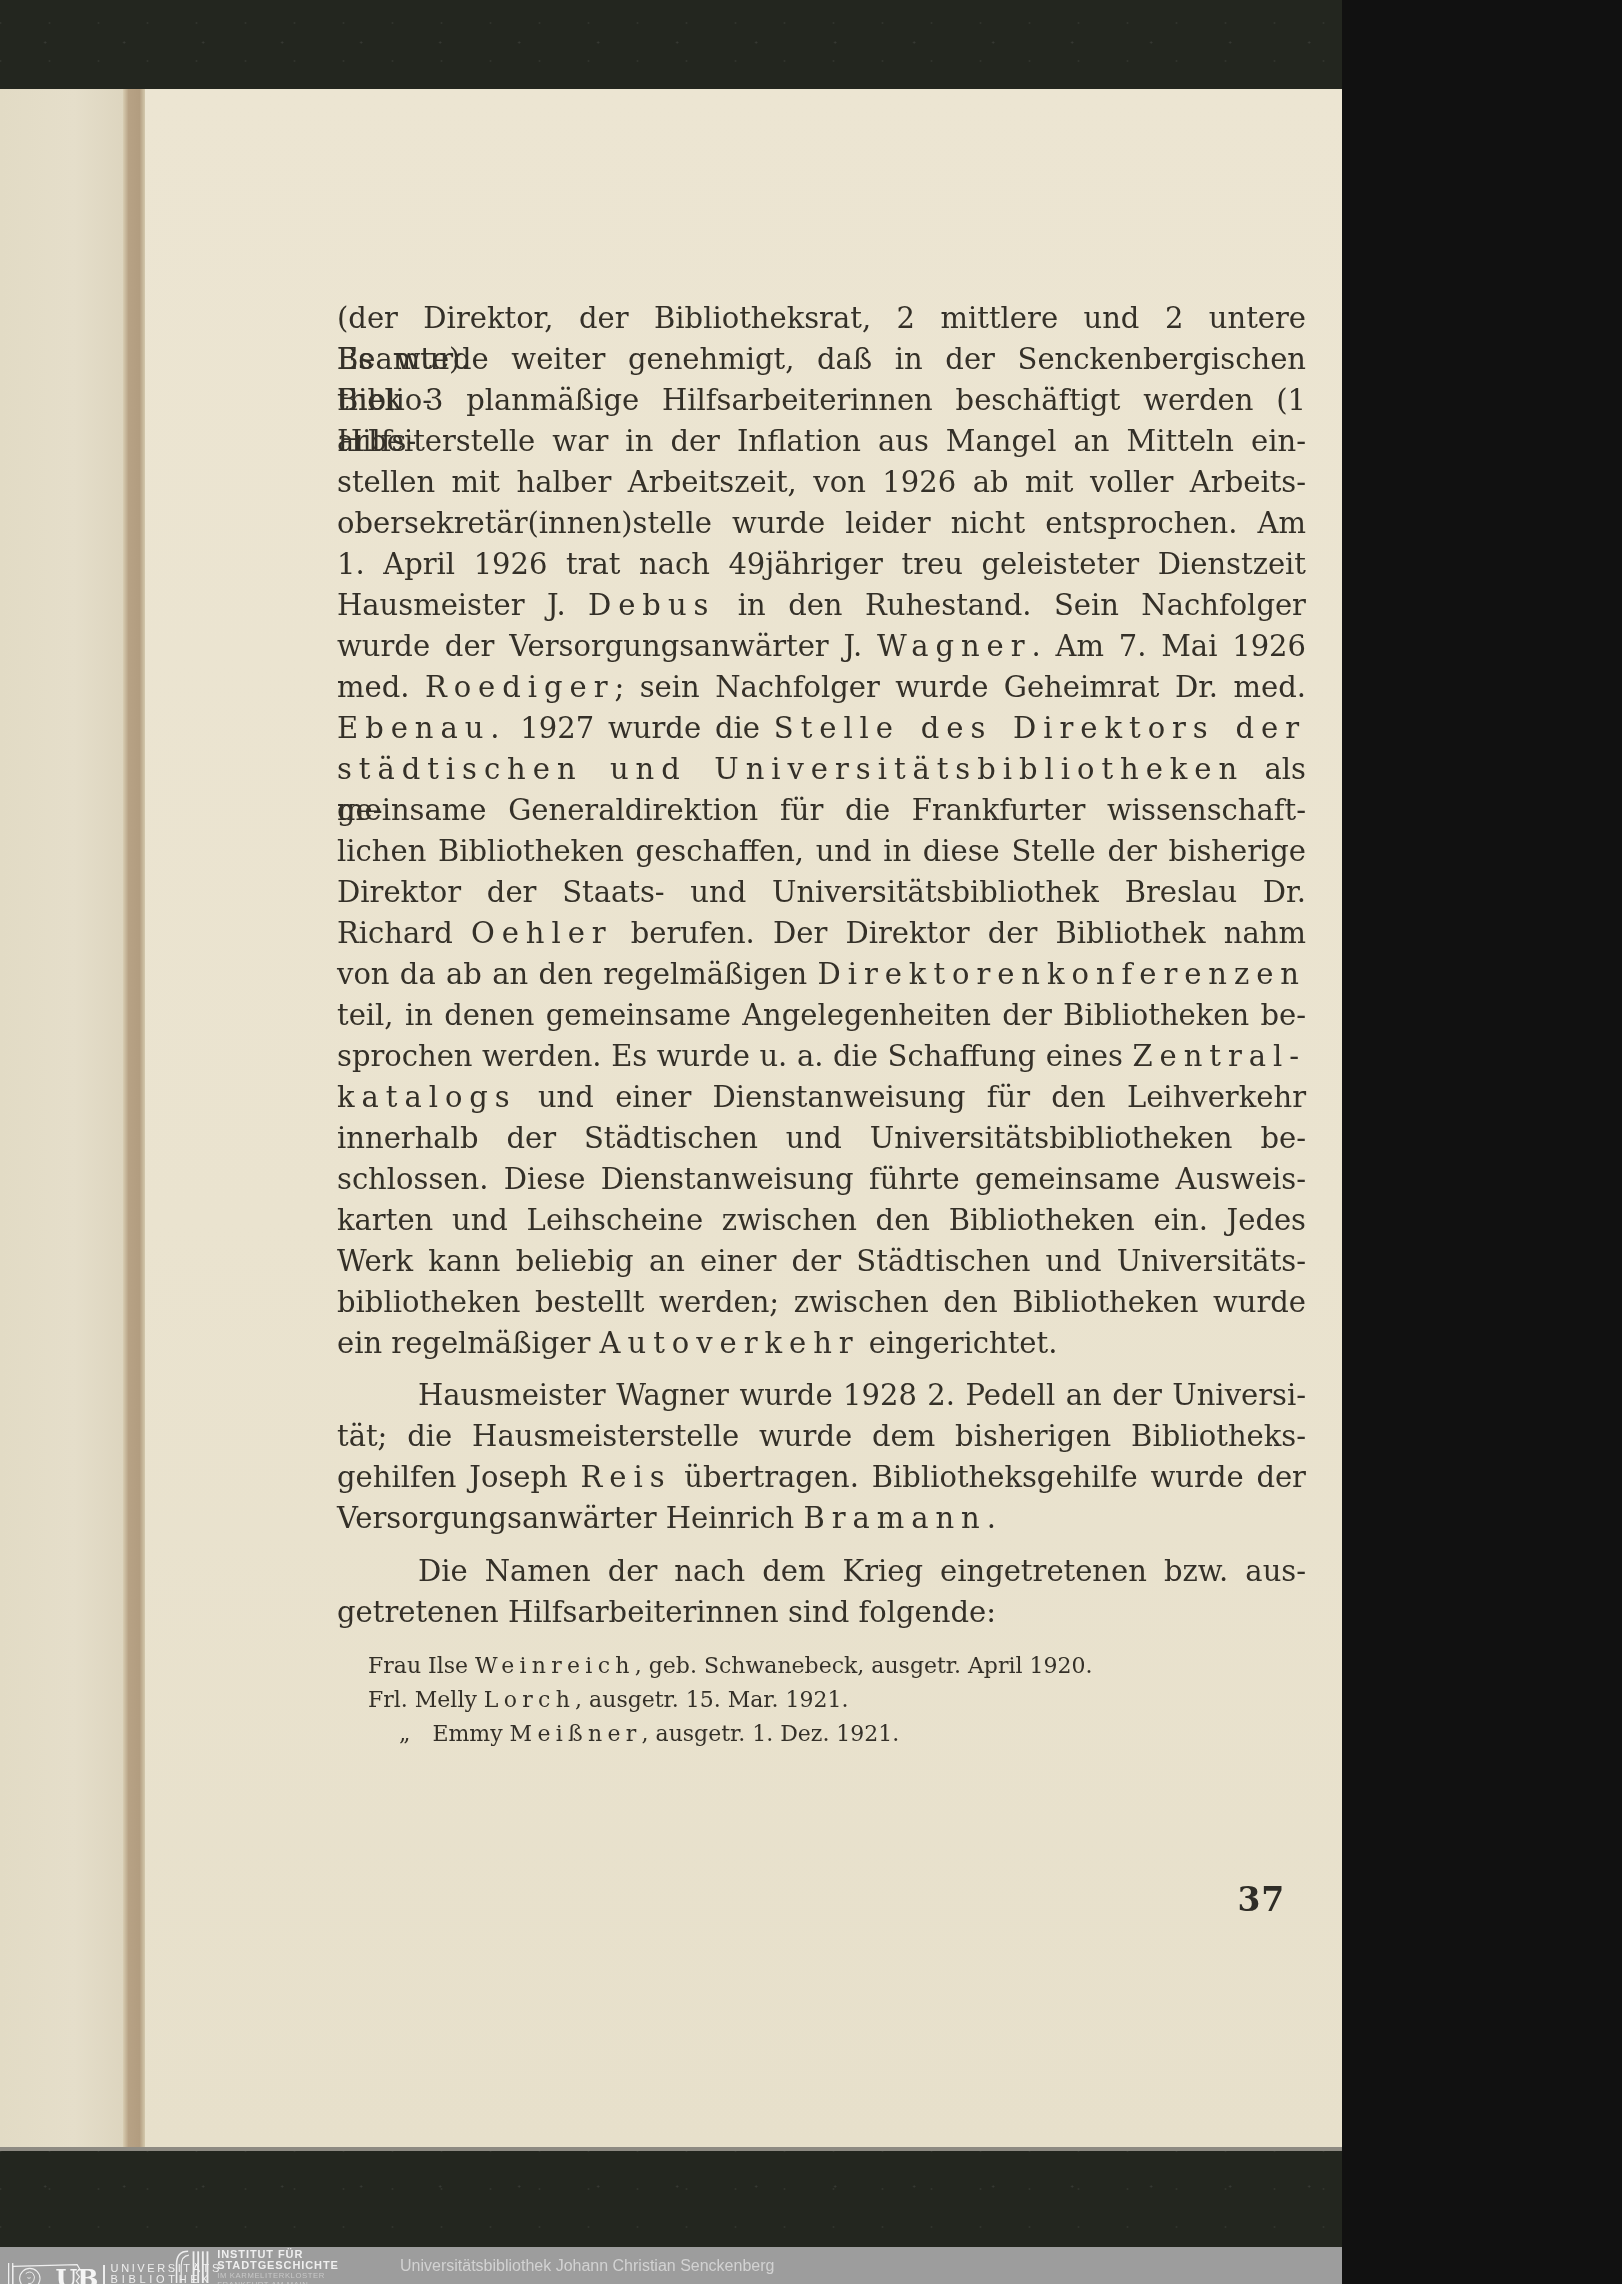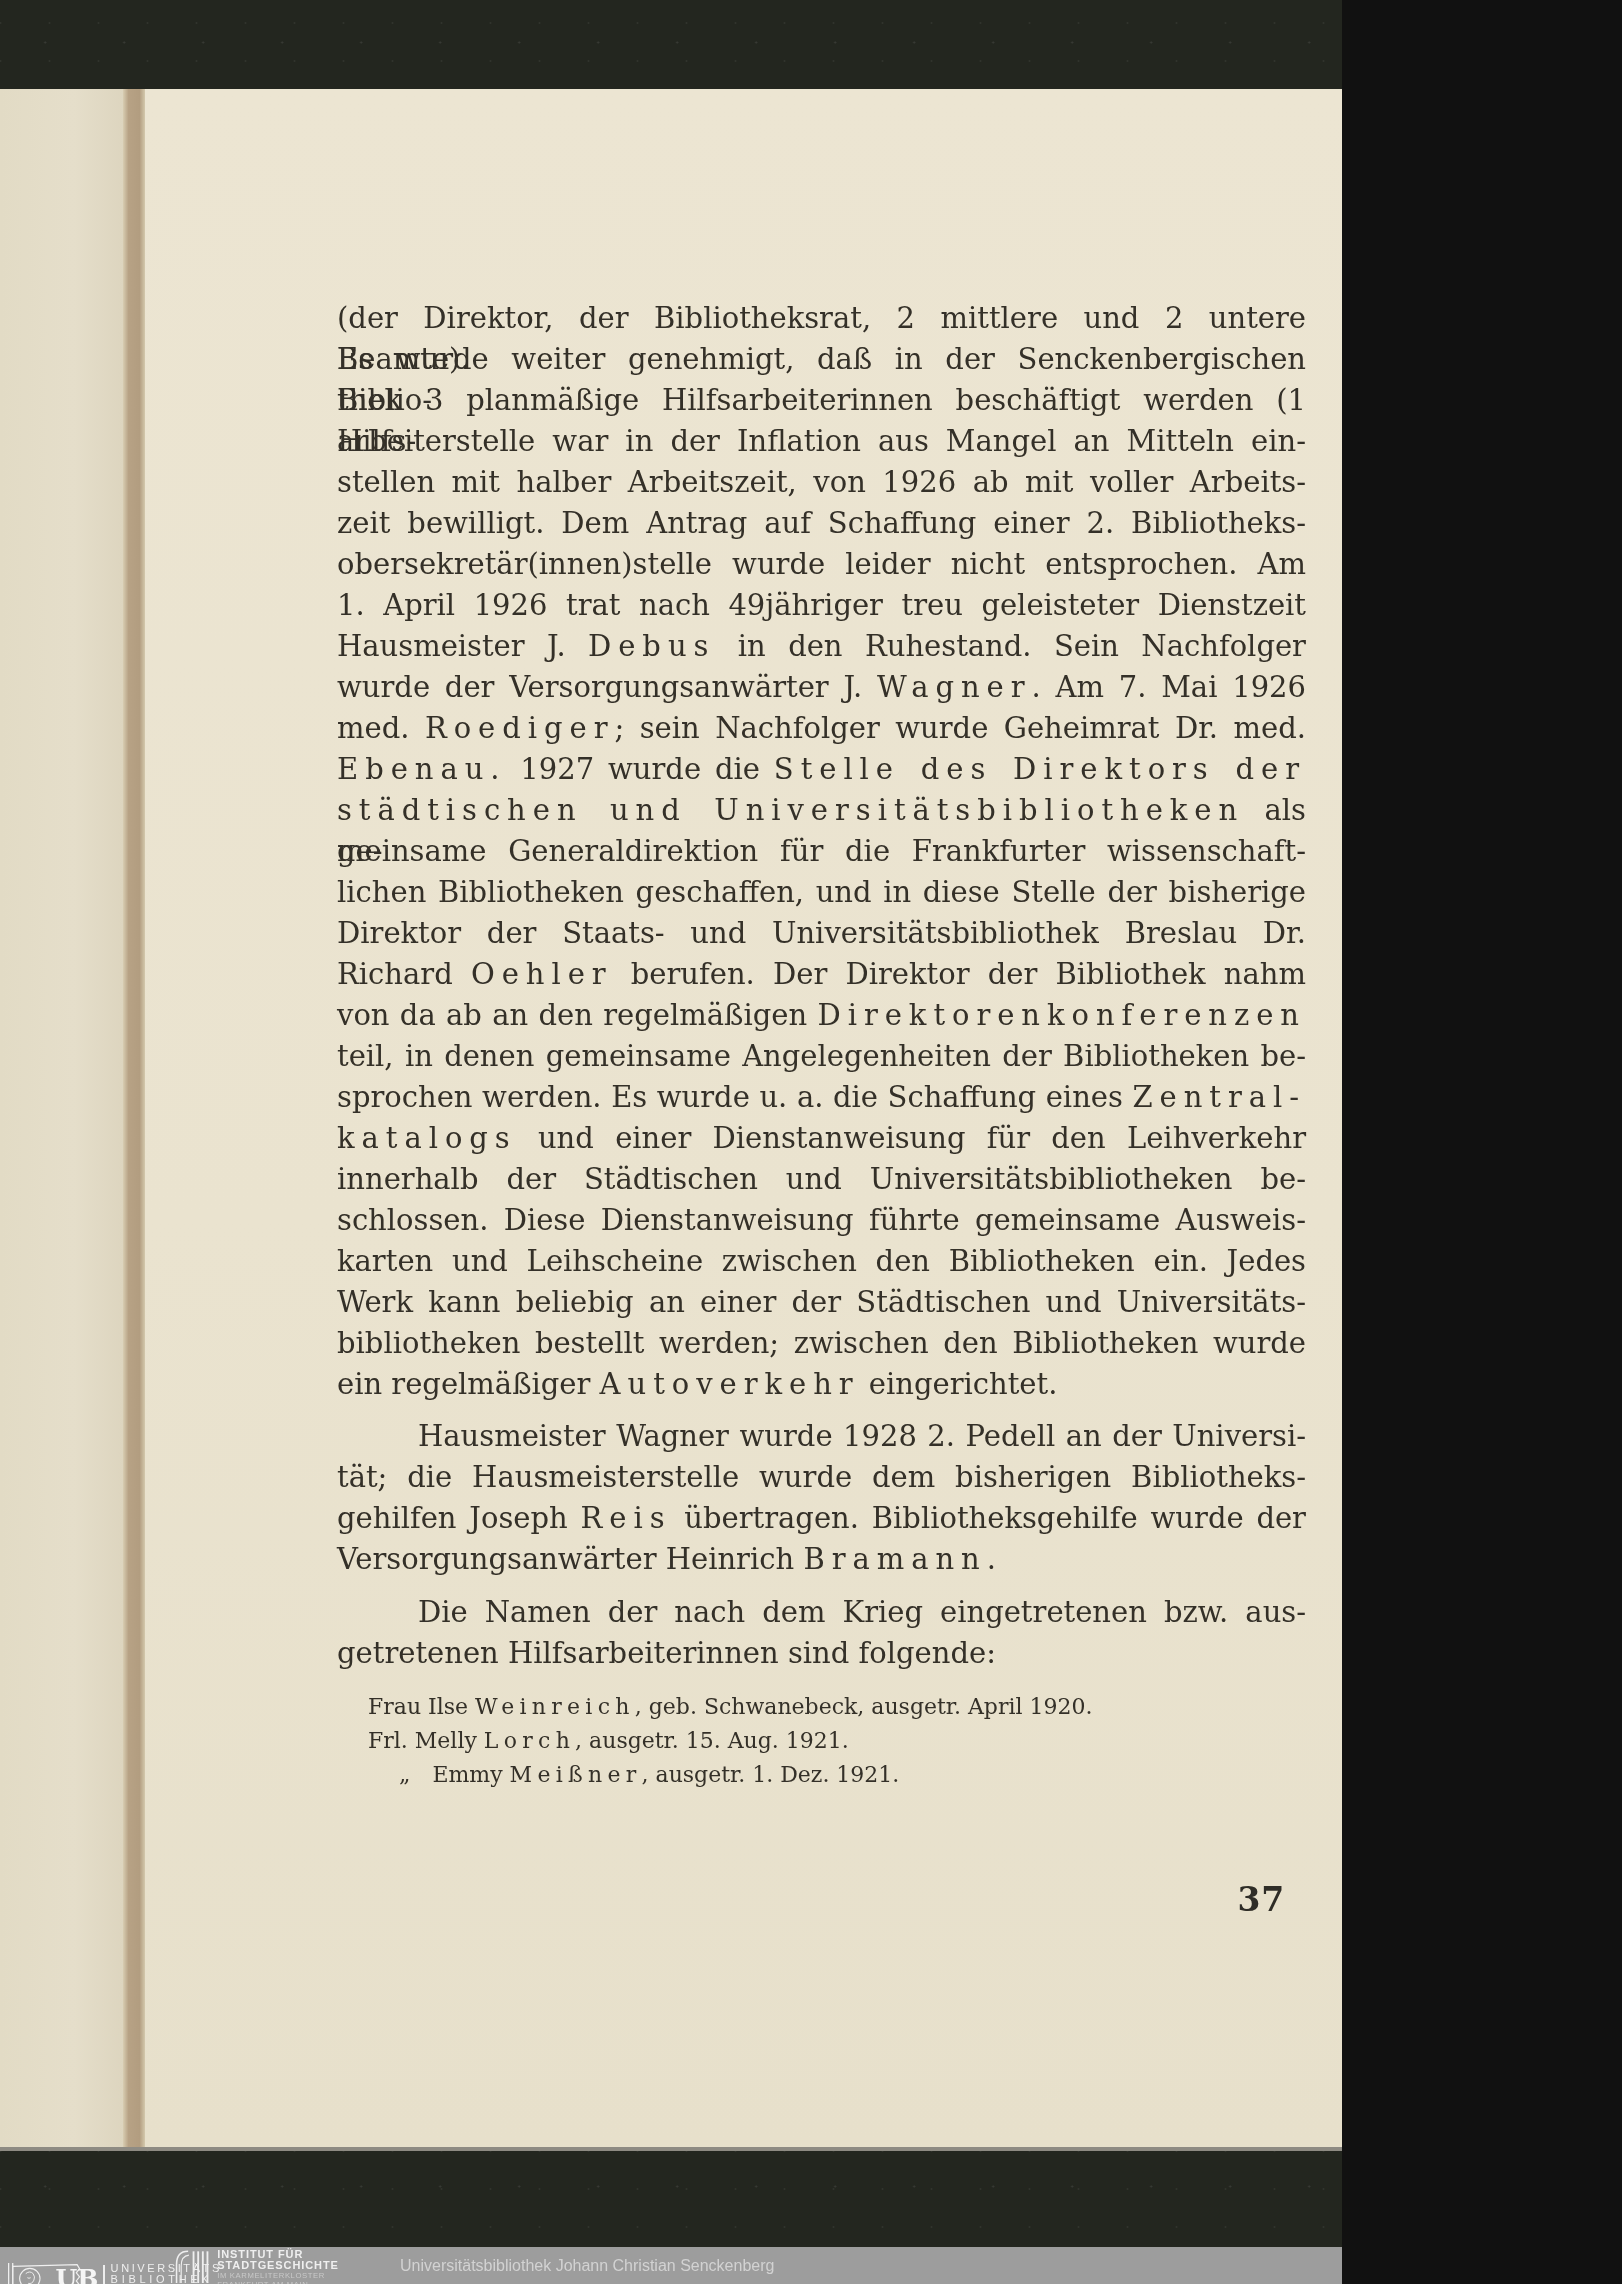--- a/index.html
+++ b/index.html
@@ -66,21 +66,20 @@
     <div class="facing-edge"></div>
     <div class="gutter"></div>
 
     <div class="text-block">
         <div class="para">
           <div class="line"><span>(der Direktor, der Bibliotheksrat, 2 mittlere und 2 untere Beamte).</span></div>
           <div class="line"><span>Es wurde weiter genehmigt, daß in der Senckenbergischen Biblio-</span></div>
           <div class="line"><span>thek 3 planmäßige Hilfsarbeiterinnen beschäftigt werden (1 Hilfs-</span></div>
           <div class="line"><span>arbeiterstelle war in der Inflation aus Mangel an Mitteln ein-</span></div>
           <div class="line"><span>stellen mit halber Arbeitszeit, von 1926 ab mit voller Arbeits-</span></div>
-          <div class="line"><span>zeit bewilligt. Dem Antrag auf Schaffung einer 2. Bibliotheks-</span></div>
           <div class="line"><span>obersekretär(innen)stelle wurde leider nicht entsprochen. Am</span></div>
           <div class="line"><span>1. April 1926 trat nach 49jähriger treu geleisteter Dienstzeit</span></div>
           <div class="line"><span>Hausmeister J. </span><span class="sp">Debus</span><span> in den Ruhestand. Sein Nachfolger</span></div>
           <div class="line"><span>wurde der Versorgungsanwärter J. </span><span class="sp">Wagner</span><span>. Am 7. Mai 1926</span></div>
           <div class="line"><span>med. </span><span class="sp">Roediger</span><span>; sein Nachfolger wurde Geheimrat Dr. med.</span></div>
           <div class="line"><span class="sp">Ebenau.</span><span> 1927 wurde die </span><span class="sp">Stelle des Direktors der</span></div>
           <div class="line"><span class="sp">städtischen und Universitätsbibliotheken</span><span> als ge-</span></div>
           <div class="line"><span>meinsame Generaldirektion für die Frankfurter wissenschaft-</span></div>
           <div class="line"><span>lichen Bibliotheken geschaffen, und in diese Stelle der bisherige</span></div>
           <div class="line"><span>Direktor der Staats- und Universitätsbibliothek Breslau Dr.</span></div>
@@ -101,21 +100,21 @@
           <div class="line"><span>tät; die Hausmeisterstelle wurde dem bisherigen Bibliotheks-</span></div>
           <div class="line"><span>gehilfen Joseph </span><span class="sp">Reis</span><span> übertragen. Bibliotheksgehilfe wurde der</span></div>
           <div class="line nj"><span>Versorgungsanwärter Heinrich </span><span class="sp">Bramann</span><span>.</span></div>
         </div>
         <div class="para">
           <div class="line indent"><span>Die Namen der nach dem Krieg eingetretenen bzw. aus-</span></div>
           <div class="line nj"><span>getretenen Hilfsarbeiterinnen sind folgende:</span></div>
         </div>
         <div class="staff-list">
           <div class="list-line"><span>Frau Ilse </span><span class="sp">Weinreich</span><span>, geb. Schwanebeck, ausgetr. April 1920.</span></div>
-          <div class="list-line"><span>Frl. Melly </span><span class="sp">Lorch</span><span>, ausgetr. 15. Aug. 1921.</span></div>
+          <div class="list-line"><span>Frl. Melly </span><span class="sp">Lorch</span><span>, ausgetr. 15. Mar. 1921.</span></div>
           <div class="list-line hanging"><span>„ Emmy </span><span class="sp">Meißner</span><span>, ausgetr. 1. Dez. 1921.</span></div>
         </div>
       </div>
 
     <div class="page-number">37</div>
   </div>
 
   <div class="footer">
 
     <div class="ub-group">

